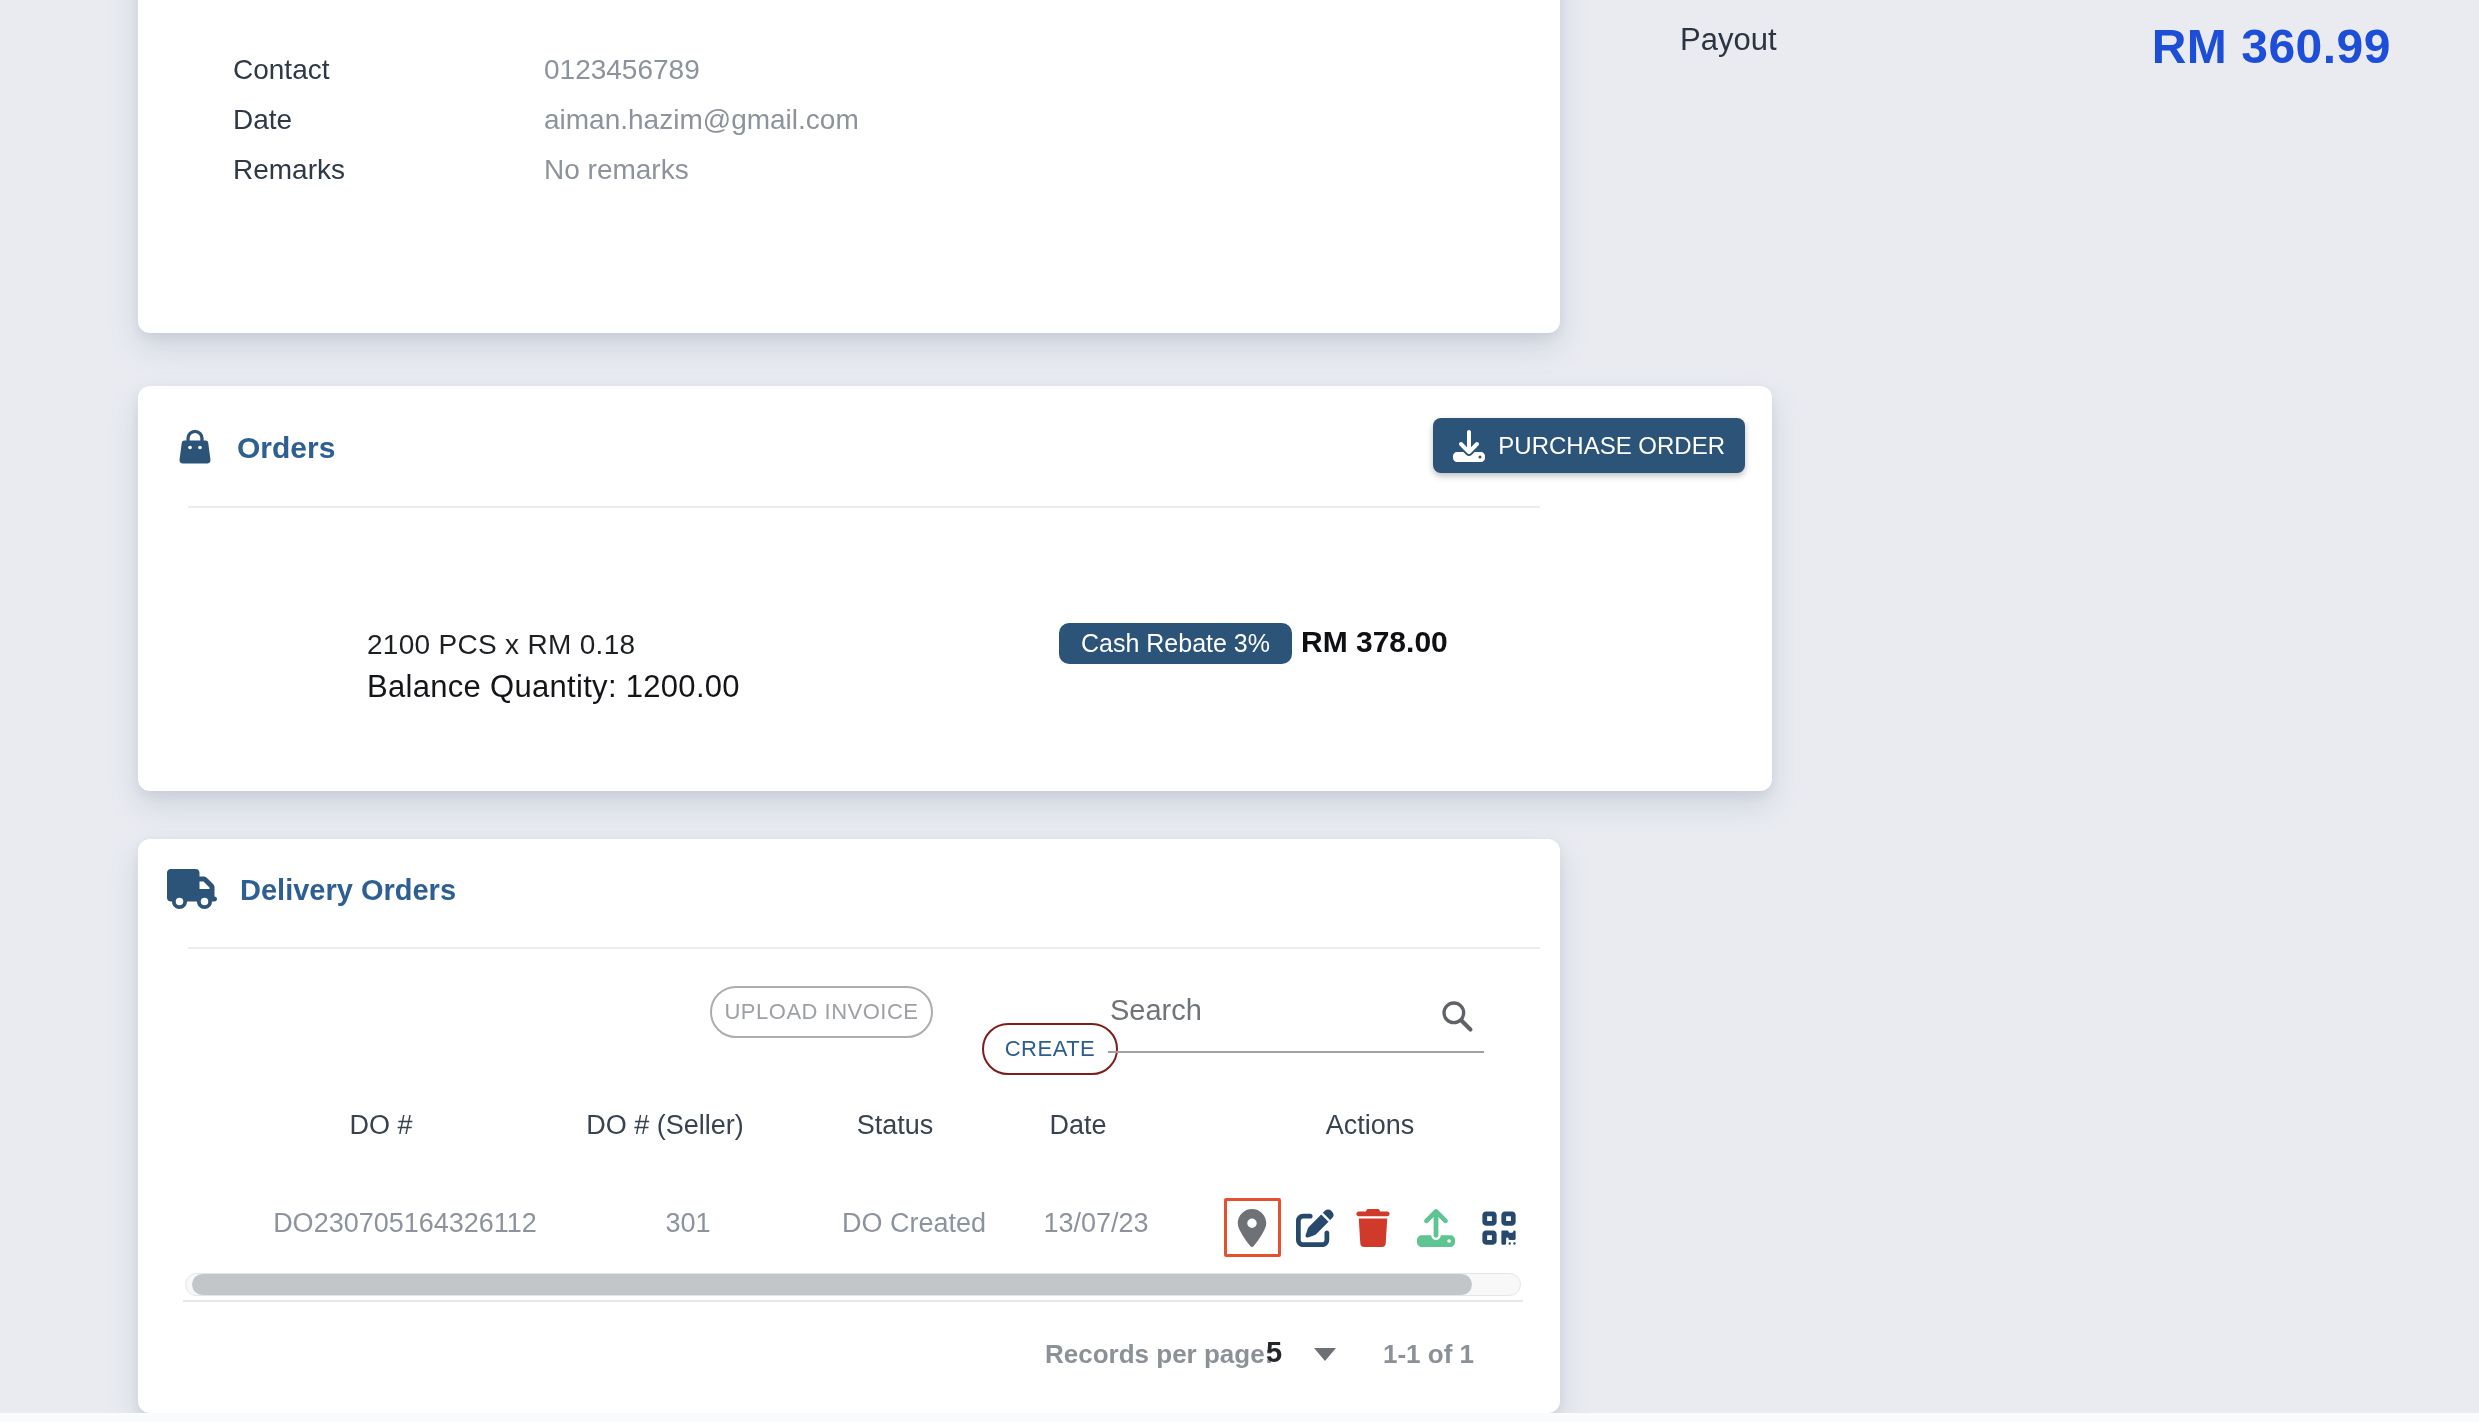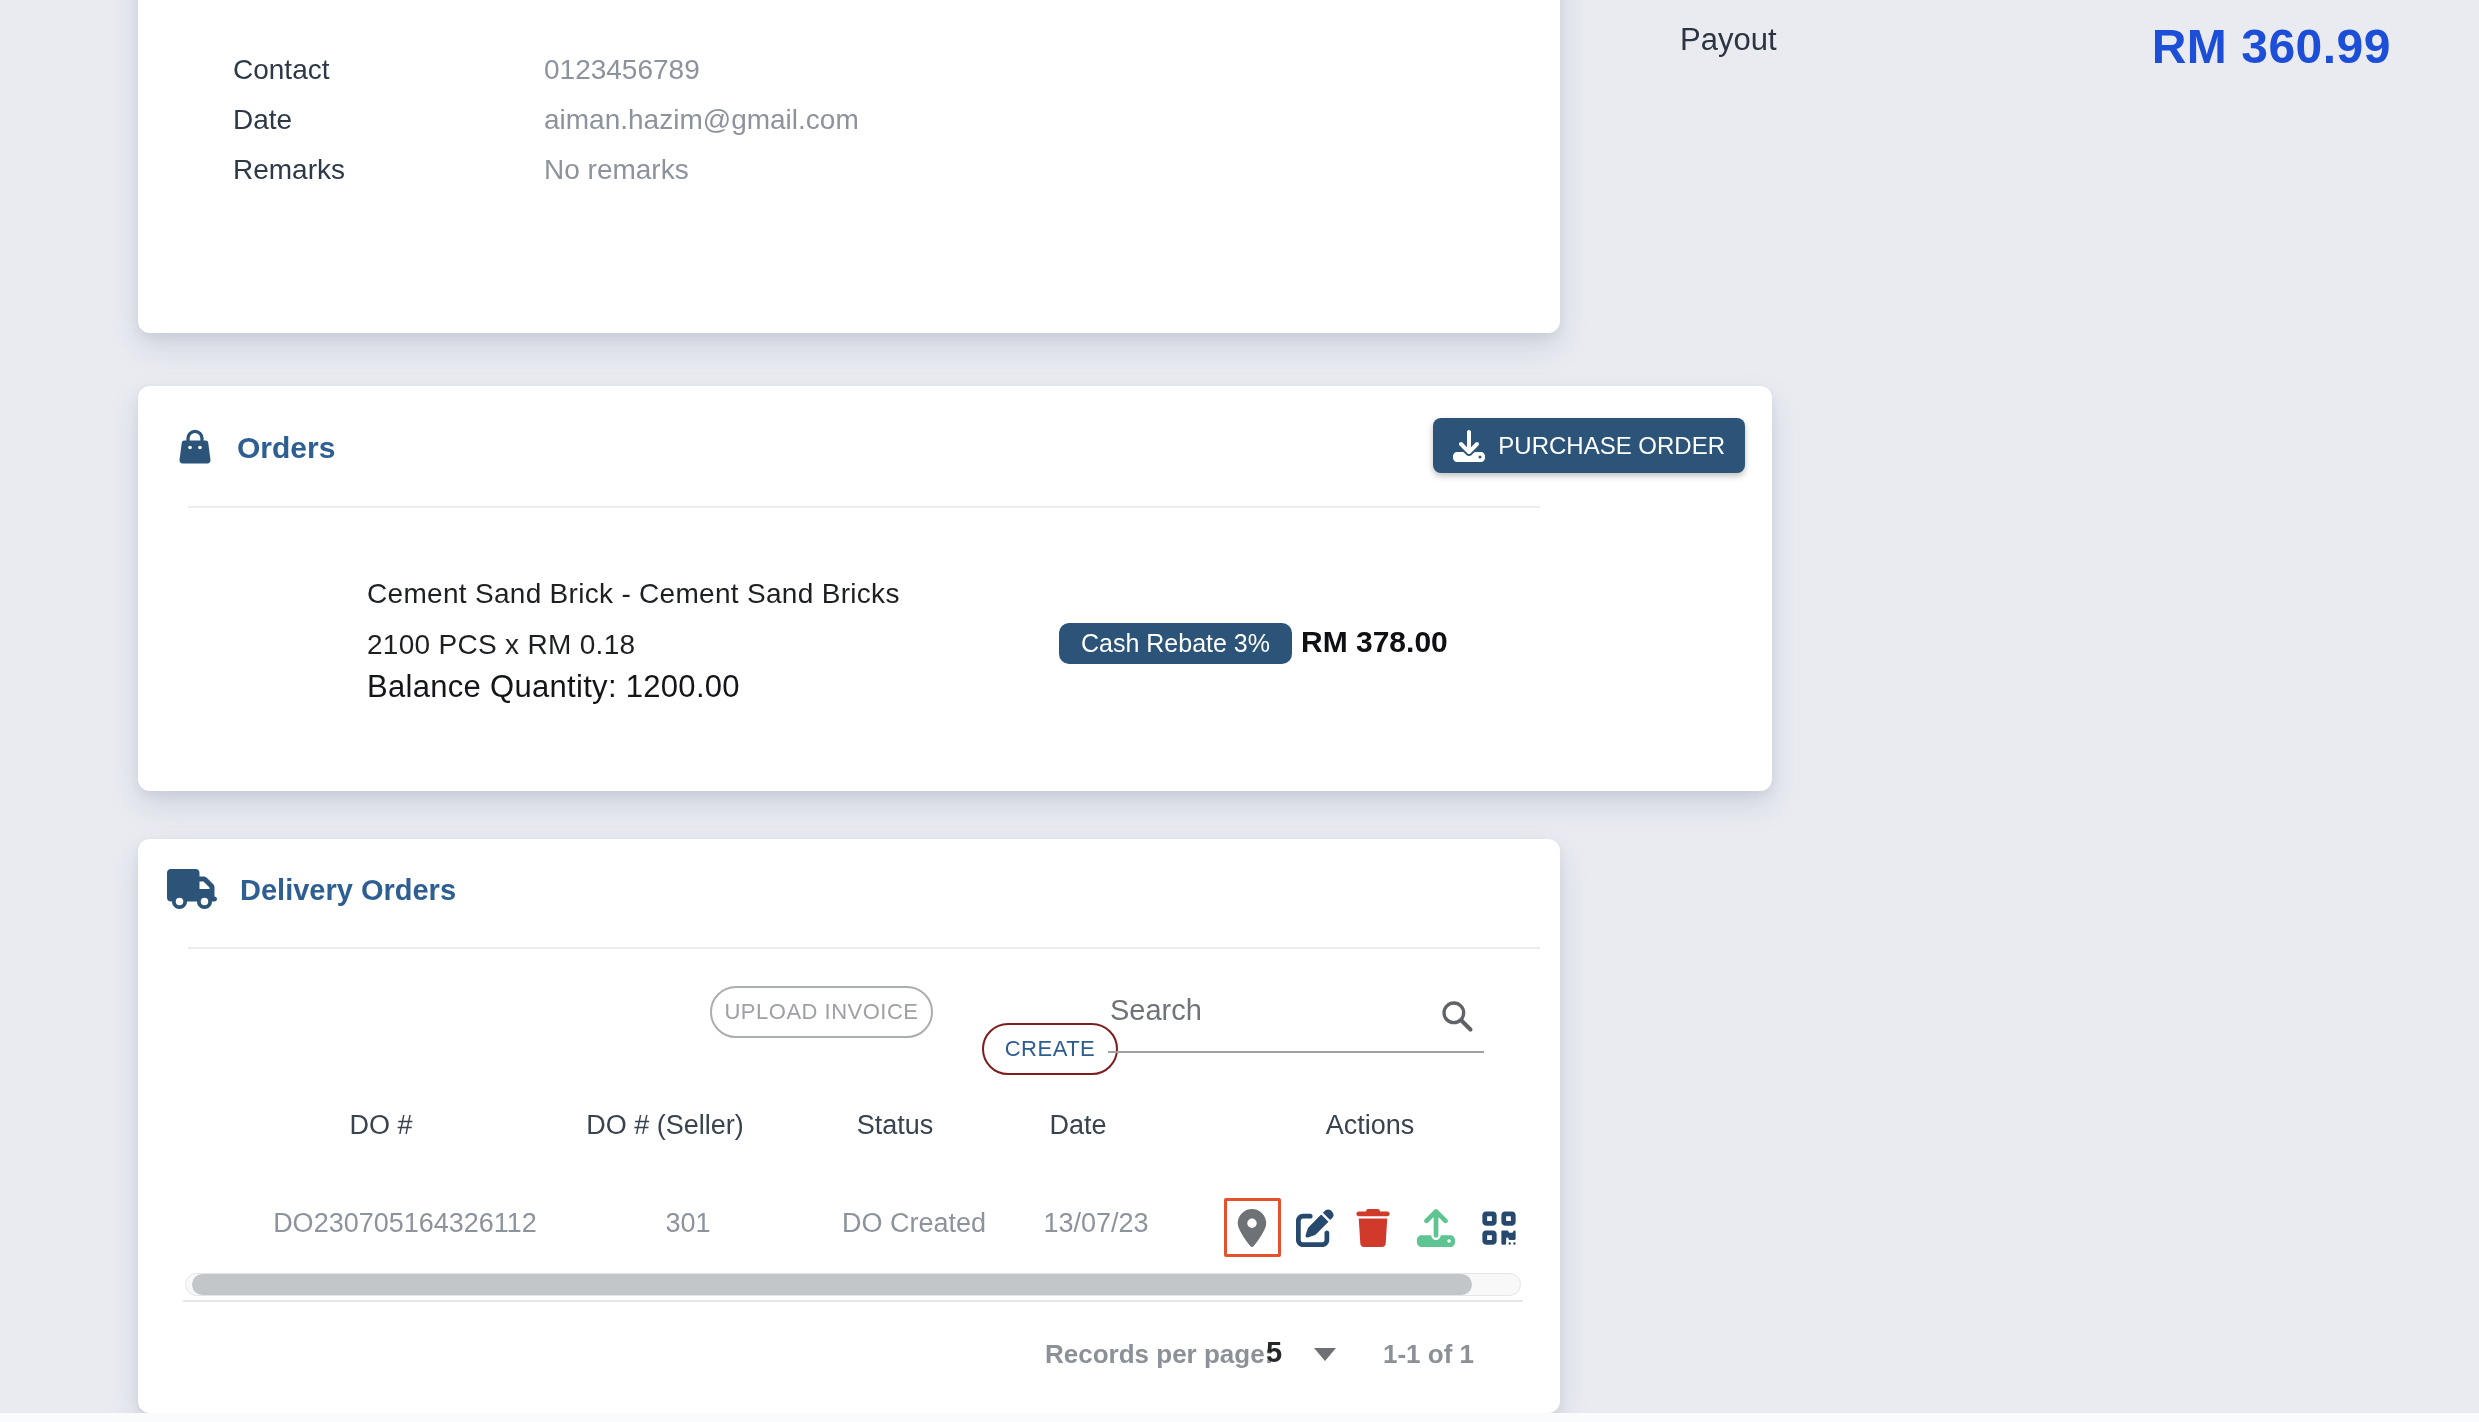--- a/index.html
+++ b/index.html
@@ -129,21 +129,20 @@
     <h2 class="card-title">Orders</h2>
     <button class="po-button">
       <span style="display:flex;">
         <svg viewBox="0 0 512 512" fill="#fff" width="32" height="32">
           <path d="M288 32c0-17.7-14.3-32-32-32s-32 14.3-32 32V274.7l-73.4-73.4c-12.5-12.5-32.8-12.5-45.3 0s-12.5 32.8 0 45.3l128 128c12.5 12.5 32.8 12.5 45.3 0l128-128c12.5-12.5 12.5-32.8 0-45.3s-32.8-12.5-45.3 0L288 274.7V32zM64 352c-35.3 0-64 28.7-64 64v32c0 35.3 28.7 64 64 64H448c35.3 0 64-28.7 64-64V416c0-35.3-28.7-64-64-64H346.5l-45.3 45.3c-25 25-65.5 25-90.5 0L165.5 352H64zm368 56a24 24 0 1 1 0 48 24 24 0 1 1 0-48z"></path>
         </svg>
       </span>
       <span>PURCHASE ORDER</span>
     </button>
     <div class="divider"></div>
-    <div class="product-name">Cement Sand Brick - Cement Sand Bricks</div>
     <div class="product-qty">2100 PCS x RM 0.18</div>
     <div class="product-balance">Balance Quantity: 1200.00</div>
     <div class="rebate-badge">Cash Rebate 3%</div>
     <div class="order-amount">RM 378.00</div>
   </section>
 
   <section class="card delivery-card">
     <span class="card-header-icon">
       <svg viewBox="0 0 640 512" fill="currentColor">
         <path d="M48 0C21.5 0 0 21.5 0 48V368c0 26.5 21.5 48 48 48H64c0 53 43 96 96 96s96-43 96-96H384c0 53 43 96 96 96s96-43 96-96h32c17.7 0 32-14.3 32-32s-14.3-32-32-32V288 256 237.3c0-17-6.7-33.3-18.7-45.3L512 114.7c-12-12-28.3-18.7-45.3-18.7H416V48c0-26.5-21.5-48-48-48H48zM416 160h50.7L544 237.3V256H416V160zM112 416a48 48 0 1 1 96 0 48 48 0 1 1 -96 0zm368-48a48 48 0 1 1 0 96 48 48 0 1 1 0-96z"></path>

